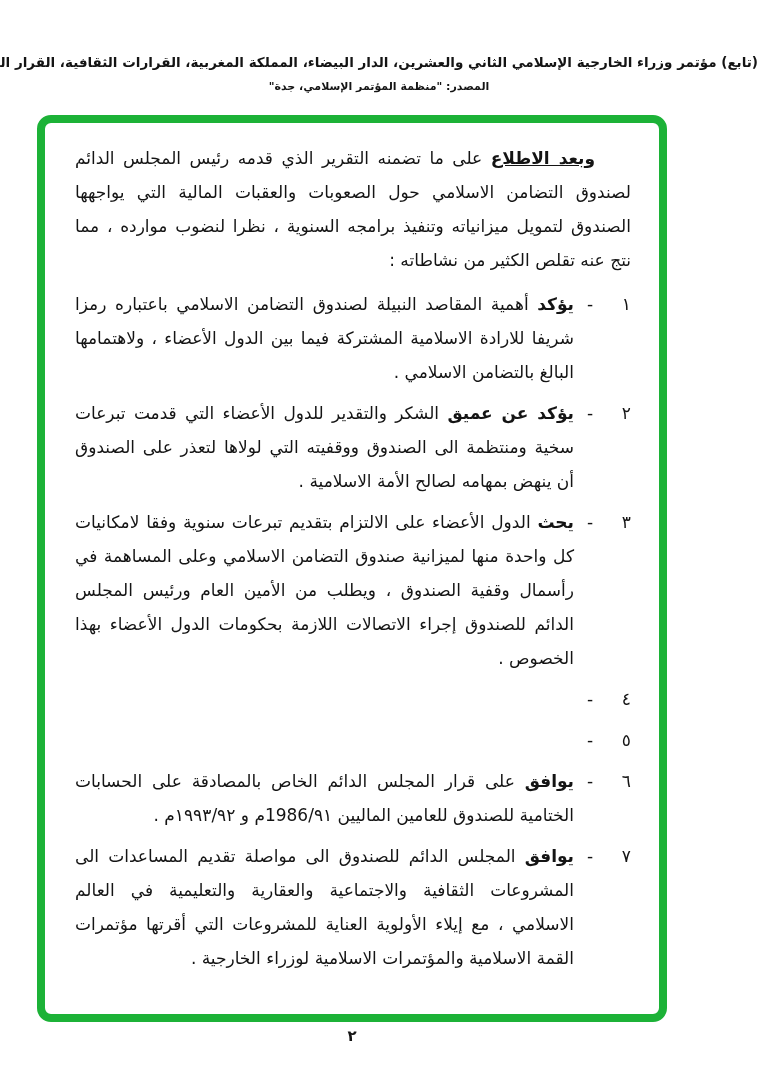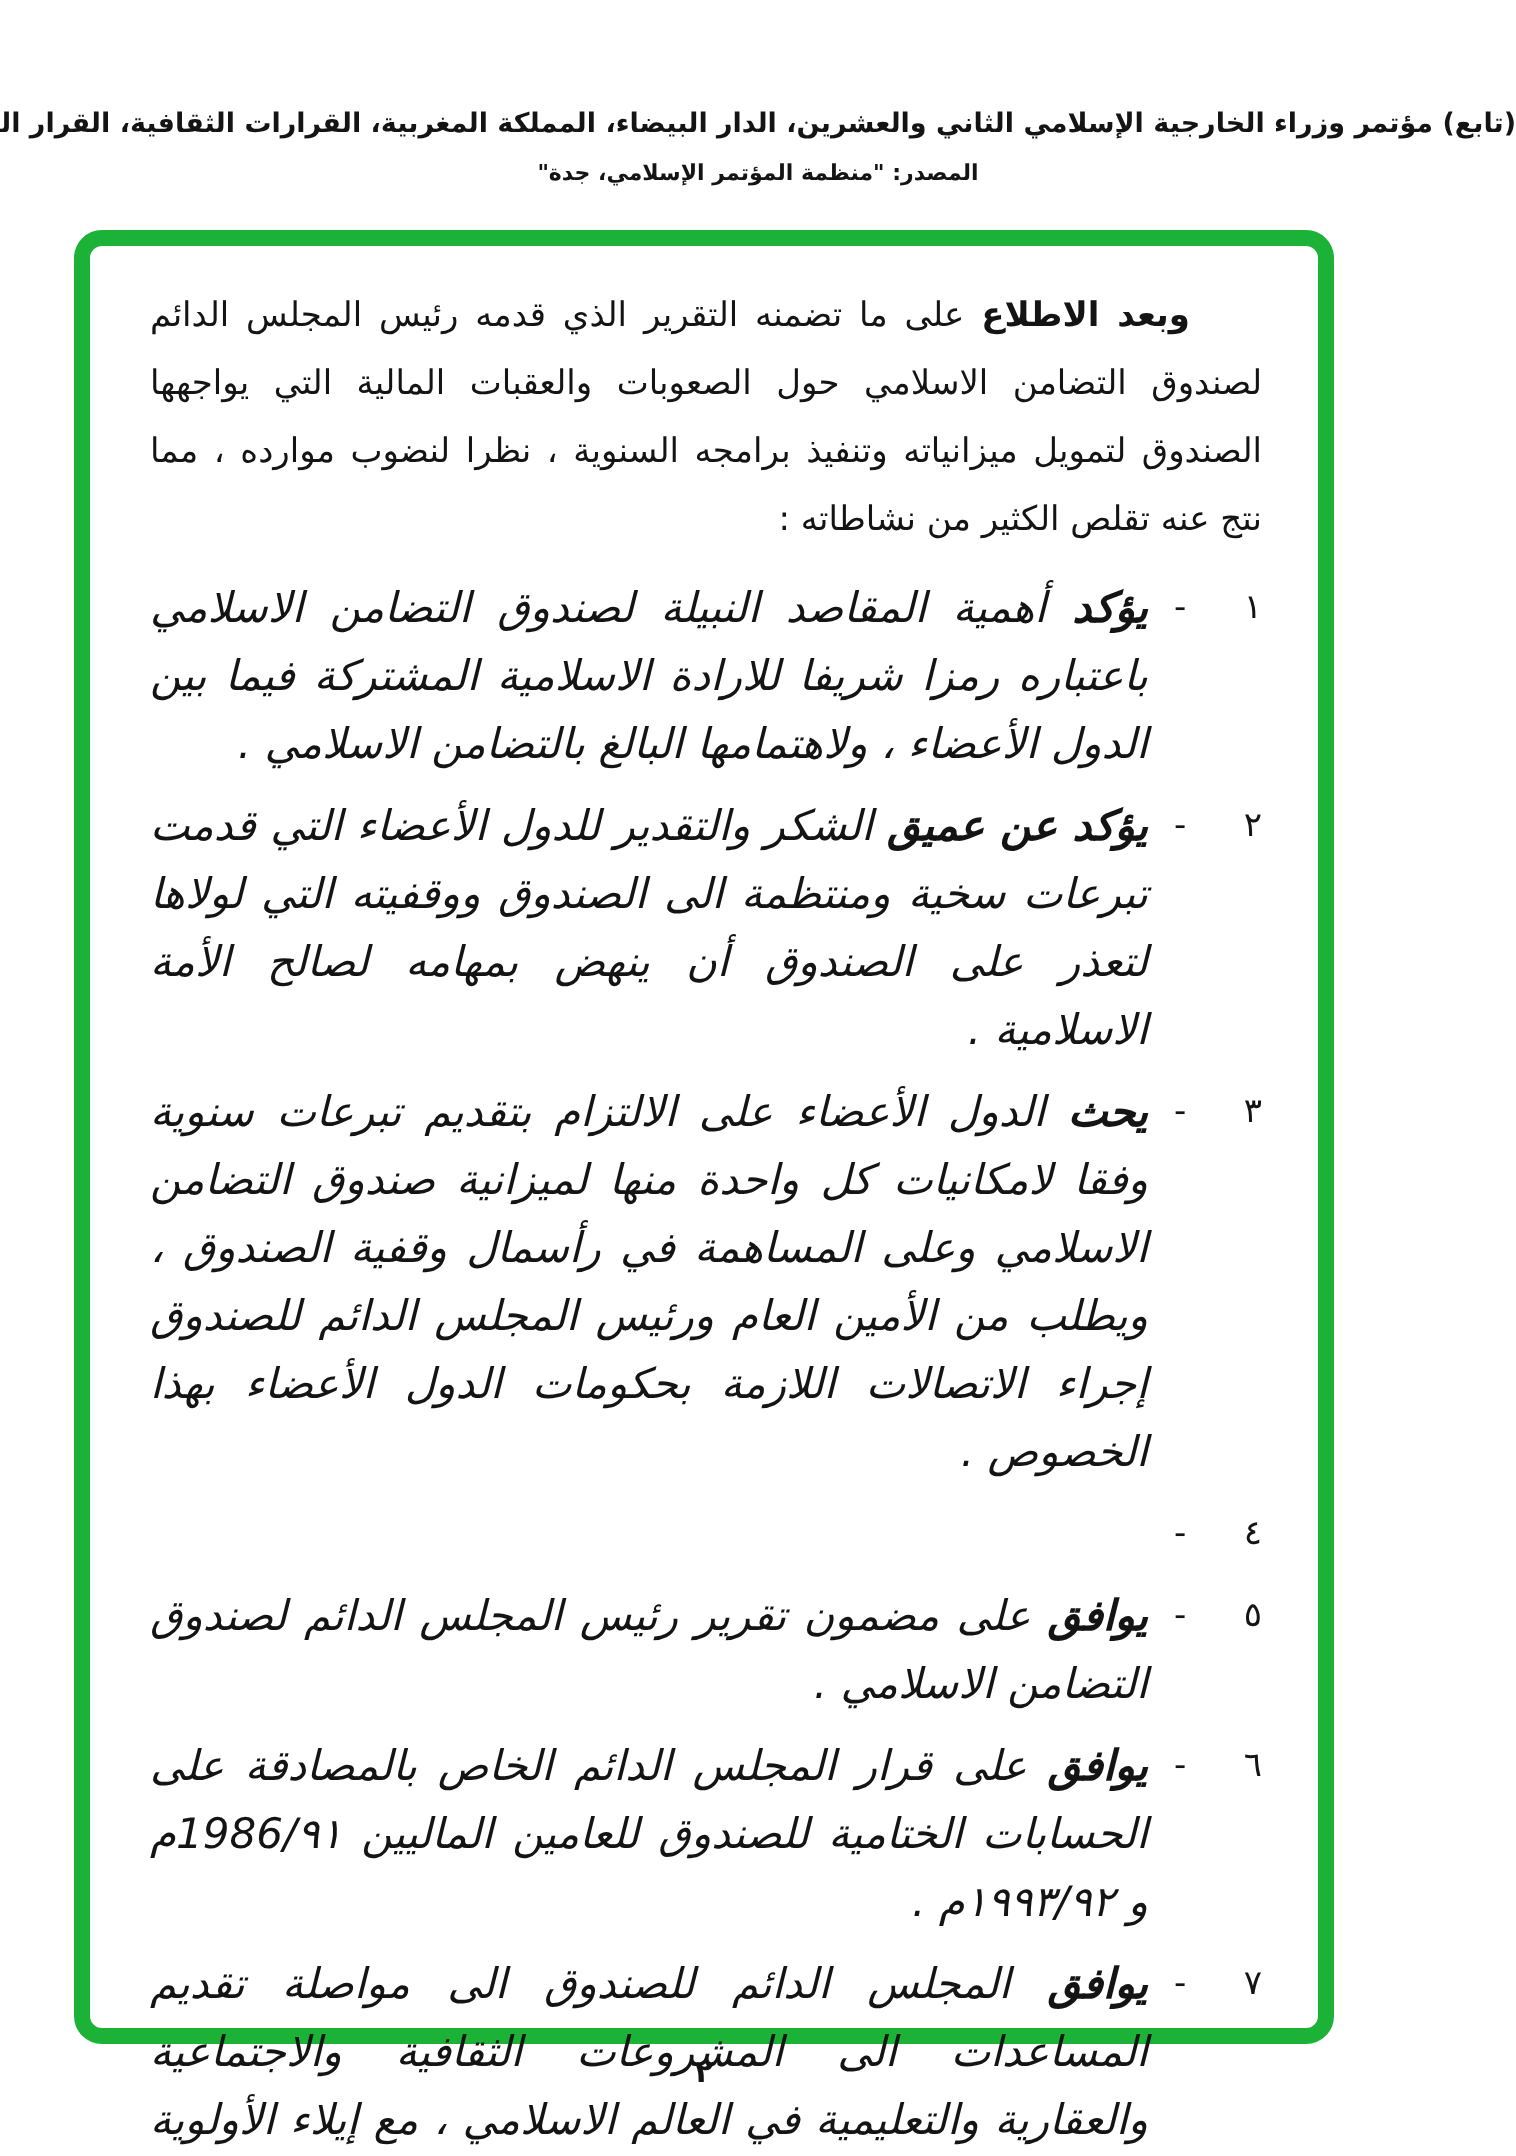--- a/index.html
+++ b/index.html
@@ -32,33 +32,32 @@
     border-radius:14px;
     padding:14px 28px 12px 30px;
     display:flex; flex-direction:column;
   }
   .intro {
     margin:4px 0 10px 0;
     font-size:17px; line-height:34px;
     text-align:justify;
     text-indent:36px;
   }
-  .intro b { font-weight:bold; }
+  .intro b { font-weight:bold;text-decoration:underline; }
   .list { display:flex; flex-direction:column; gap:7px; }
   .item { display:flex; gap:13px; }
   .marker {
     flex:0 0 44px;
     display:flex; justify-content:space-between;
     font-size:17px; line-height:34px;
   }
   .itext {
     flex:1; margin:0;
-    font-size:21px; line-height:34px;
+    font-size:17px; line-height:34px;
     text-align:justify;
-    font-style:italic;
   }
   .itext b { font-weight:bold; }
   
   .page-number {
     position:absolute; top:1027px; left:37px; width:630px;
     text-align:center;
     font-size:15px; font-weight:bold;
   }
 </style>
 </head>
@@ -111,22 +110,20 @@
             <span>٤</span>
             <span>-</span>
           </span>
       </div>
 
       <div class="item">
         <span class="marker">
             <span>٥</span>
             <span>-</span>
           </span>
-        <p class="itext"><b>يوافق</b>
-          <span>على مضمون تقرير رئيس المجلس الدائم لصندوق التضامن الاسلامي .</span></p>
       </div>
 
       <div class="item">
         <span class="marker">
             <span>٦</span>
             <span>-</span>
           </span>
         <p class="itext"><b>يوافق</b>
           <span>على قرار المجلس الدائم الخاص بالمصادقة على الحسابات الختامية للصندوق للعامين الماليين 1986/٩١م و ١٩٩٣/٩٢م .</span></p>
       </div>

